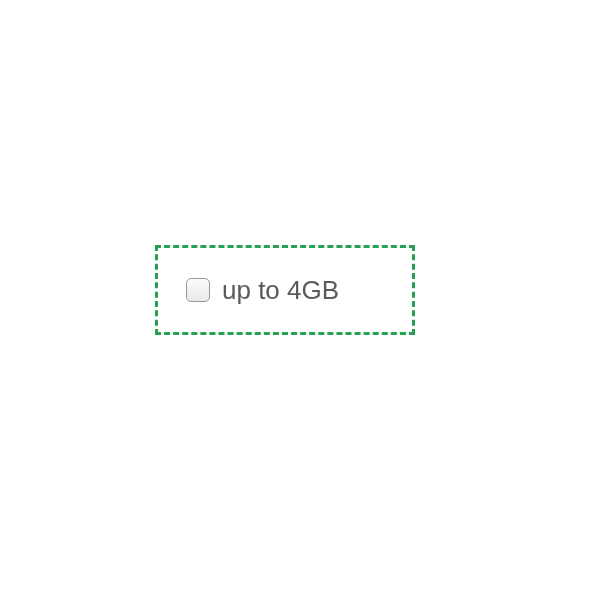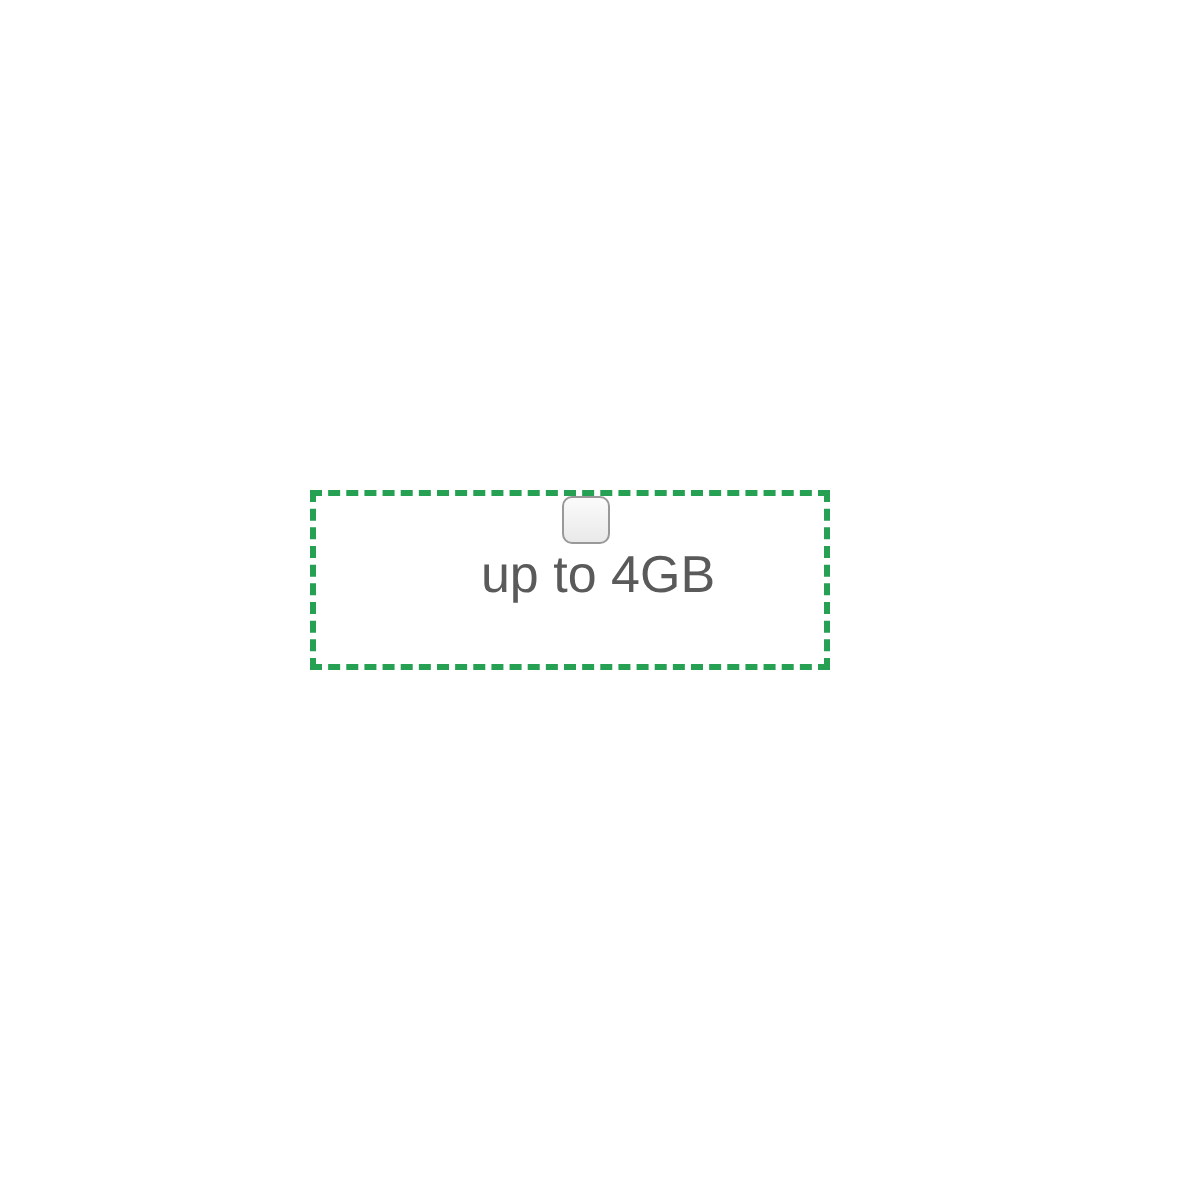--- a/index.html
+++ b/index.html
@@ -17,21 +17,20 @@
     .option-box {
       position: absolute;
       left: 155px;
       top: 245px;
       width: 260px;
       height: 90px;
       border: 3px dashed #26a053;
       display: flex;
       align-items: center;
       padding-left: 28px;
-      flex-direction: column;
     }
     .checkbox {
       width: 24px;
       height: 24px;
       border: 1px solid #999;
       border-radius: 5px;
       background: linear-gradient(to bottom, #fbfbfb 0%, #e9e9e9 100%);
       margin-right: 12px;
       flex-shrink: 0;
       cursor: pointer;

